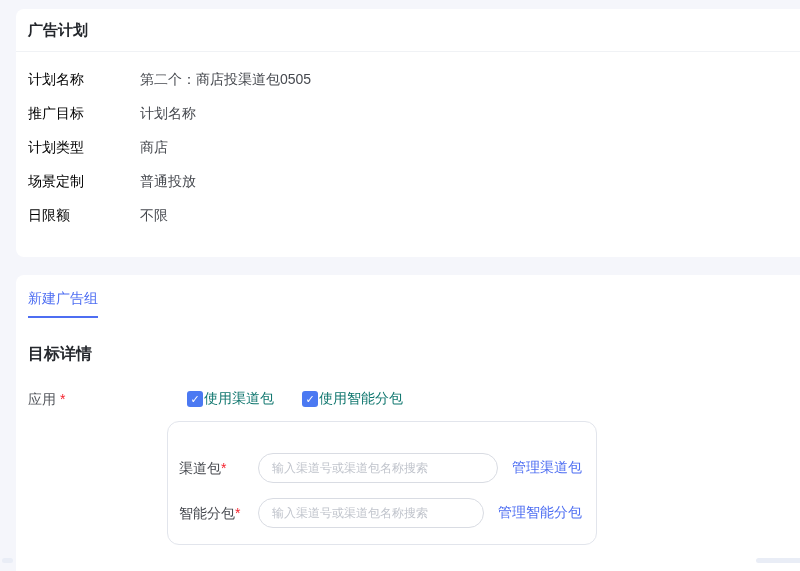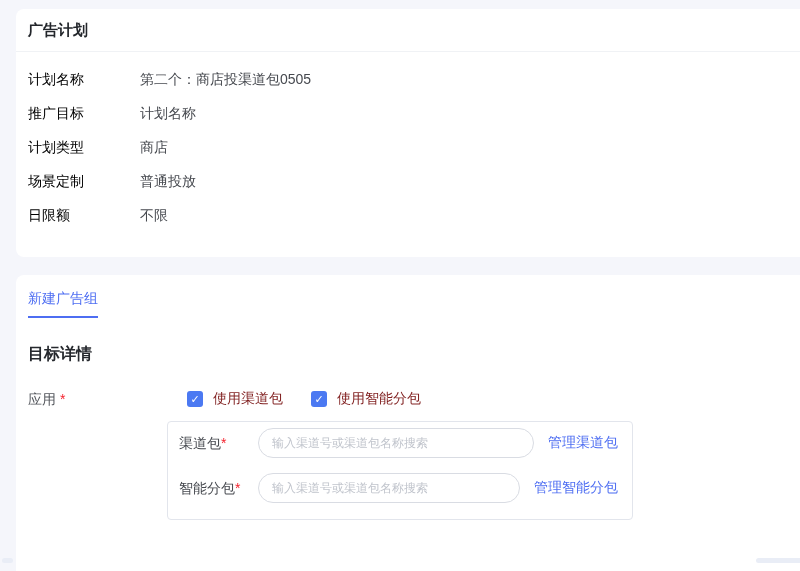--- a/index.html
+++ b/index.html
@@ -71,29 +71,29 @@
   .checkbox {
     width:16px; height:16px;
     border-radius:3px;
     background:#4b79f2;
     color:#fff;
     font-size:11px;
     line-height:16px;
     text-align:center;
     flex-shrink:0;
   }
-  .checkbox-label { margin-left:10px; color:#7f1d1d; }
+  .checkbox-label { margin-left:1px; color:#0f766e; }
 
   .package-panel {
     margin-top:13px;
     margin-left:139px;
-    width:466px;
+    width:430px;
     border:1px solid #e2e5ec;
-    border-radius:4px;
-    padding:6px 14px 16px 11px;
+    border-radius:12px;
+    padding:31px 14px 16px 11px;
   }
   .panel-row { display:flex; align-items:center; }
   .panel-row + .panel-row { margin-top:15px; }
   .panel-label { width:79px; flex-shrink:0; color:#46494f; line-height:14px; }
   .panel-input {
     width:276px; height:30px;
     border:1px solid #d9dce3;
     border-radius:15px;
     padding:0 13px;
     font-size:12px;

